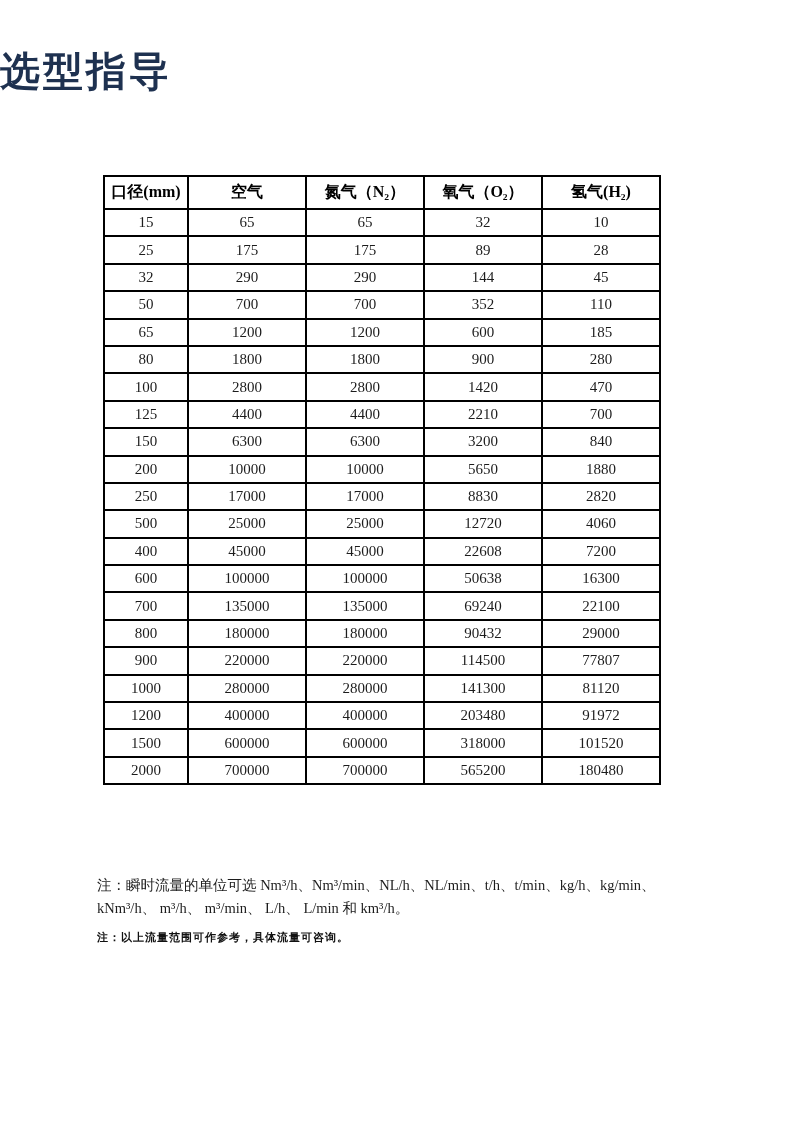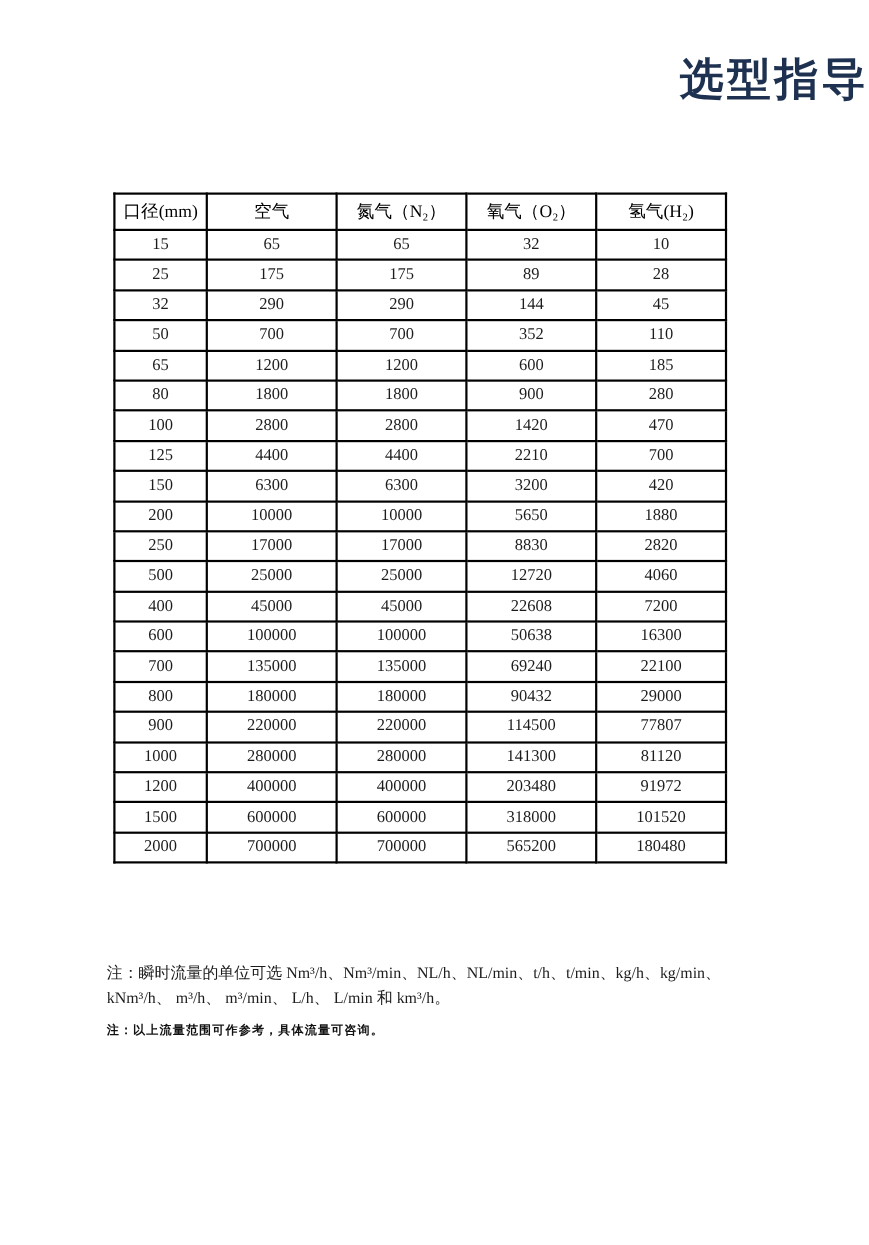--- a/index.html
+++ b/index.html
@@ -12,21 +12,21 @@
     width: 790px;
     height: 1132px;
     background: #ffffff;
     overflow: hidden;
   }
   .page-title {
     position: absolute;
     top: 44px;
     left: 0;
     width: 100%;
-    text-align: right;
+    text-align: left;
     font-family: "Liberation Sans", sans-serif;
     font-weight: bold;
     font-size: 40px;
     letter-spacing: 3px;
     color: #1e3150;
   }
   .table-wrap {
     position: absolute;
     top: 175px;
     left: 103px;
@@ -42,21 +42,21 @@
     border: 2px solid #000000;
     text-align: center;
     vertical-align: middle;
     padding: 0;
     overflow: hidden;
     white-space: nowrap;
   }
   table.sel-table th {
     height: 31px;
     font-size: 16px;
-    font-weight: normal;
+    font-weight: bold;
     color: #000000;
   }
   table.sel-table td {
     height: 25.4px;
     font-size: 15px;
     color: #1c1c1c;
   }
   col.c-diam { width: 84px; }
   col.c-gas  { width: 118px; }
   .notes {
@@ -160,21 +160,21 @@
             <td>4400</td>
             <td>4400</td>
             <td>2210</td>
             <td>700</td>
           </tr>
           <tr>
             <td>150</td>
             <td>6300</td>
             <td>6300</td>
             <td>3200</td>
-            <td>420</td>
+            <td>840</td>
           </tr>
           <tr>
             <td>200</td>
             <td>10000</td>
             <td>10000</td>
             <td>5650</td>
             <td>1880</td>
           </tr>
           <tr>
             <td>250</td>

